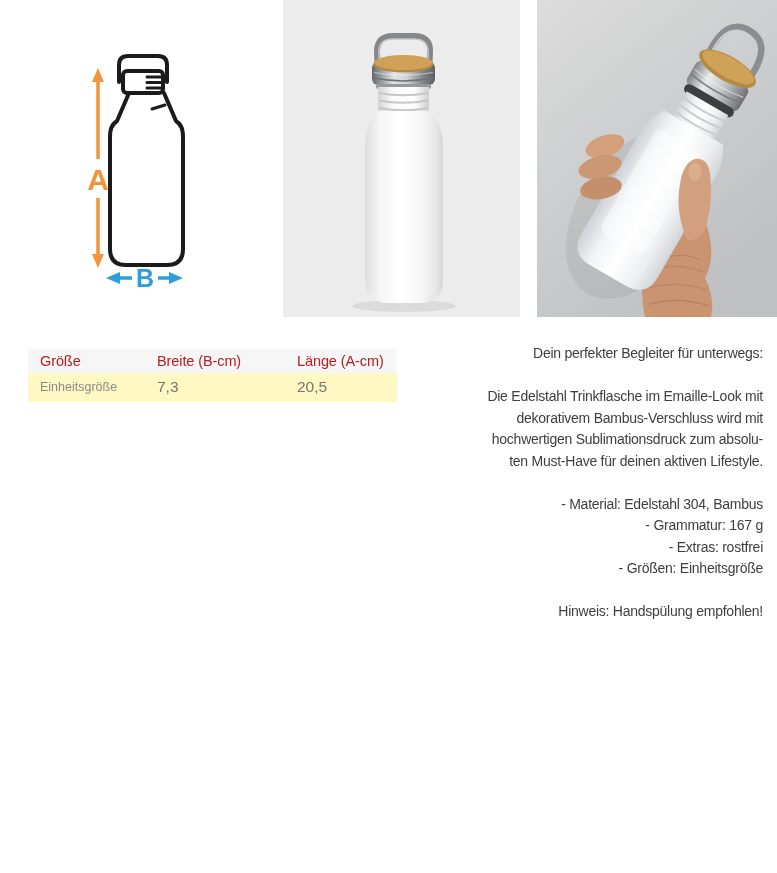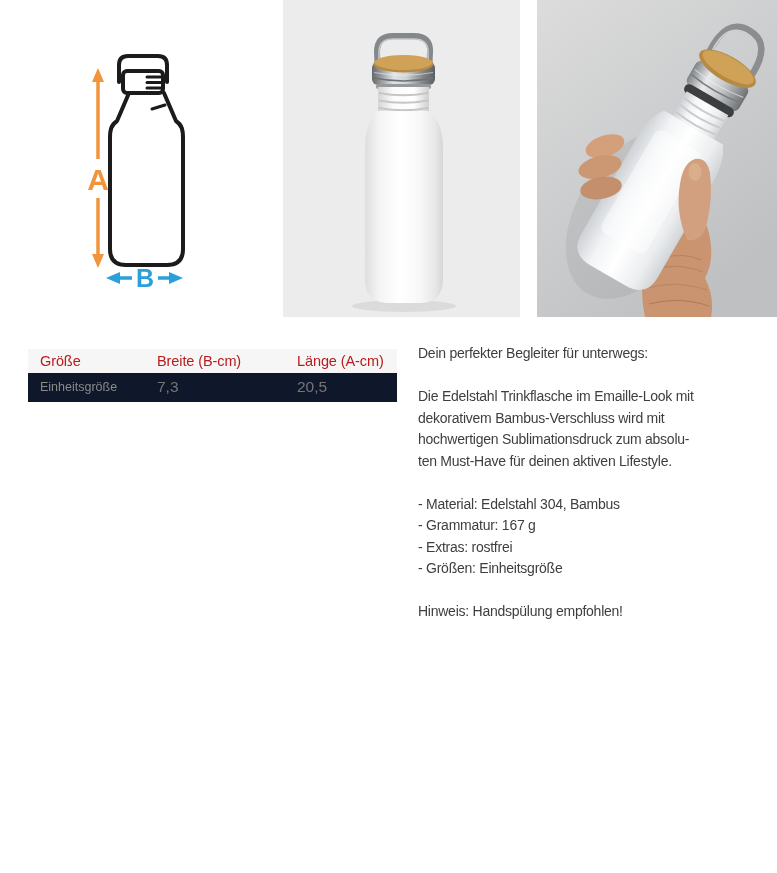--- a/index.html
+++ b/index.html
@@ -23,30 +23,31 @@
     border-collapse:collapse;table-layout:fixed;
   }
   table.size-table col.c1{width:117px;}
   table.size-table col.c2{width:140px;}
   table.size-table col.c3{width:112px;}
   table.size-table th{
     background:#f6f6f6;color:#b91c1c;font-weight:400;font-size:14.5px;
     text-align:left;padding:3px 0 3px 12px;height:18px;letter-spacing:-0.1px;
   }
   table.size-table td{
-    background:#0f172a;color:#757575;font-size:15.5px;
+    background:#fef9c3;color:#757575;font-size:15.5px;
     text-align:left;padding:4px 0 5px 12px;height:20px;margin-top:24px;
   }
   table.size-table td.size-name{font-size:12.5px;color:#8a8a8a;}
 
   
   .description{
     left:418px;top:343px;width:345px;
     font-size:14px;line-height:21.5px;letter-spacing:-0.25px;
     color:#3e3e3e;
+    text-align:right;
   }
   .dline{white-space:pre;height:21.5px;}
   .dgap{height:21.5px;}
 </style>
 </head>
 <body>
 
 <div class="canvas">
 
   <div class="abs diagram">

